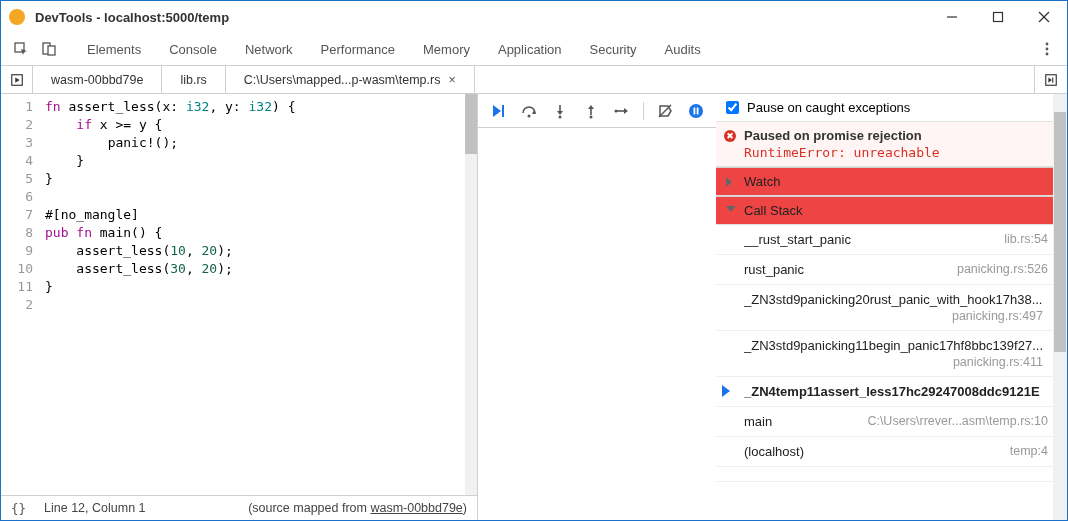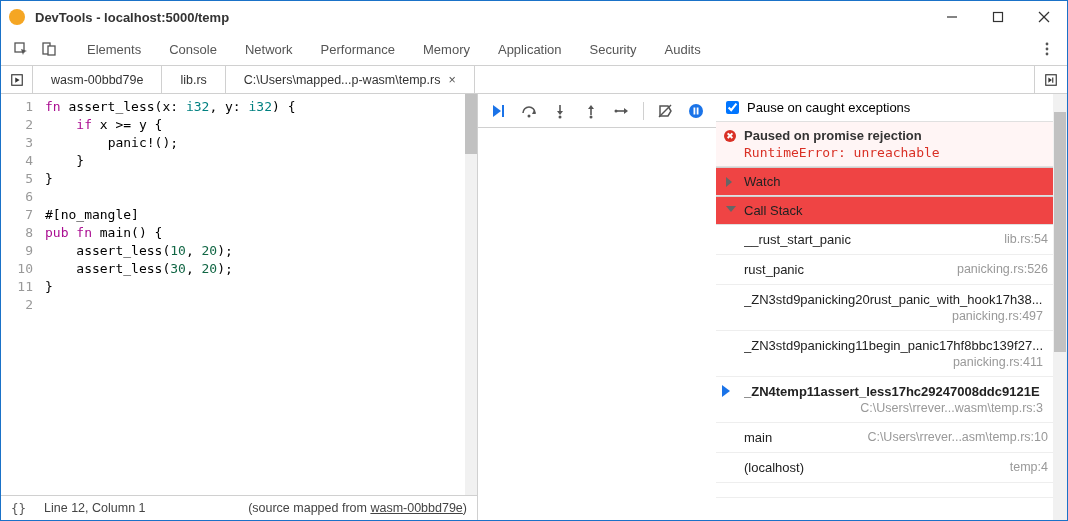--- a/index.html
+++ b/index.html
@@ -299,21 +299,20 @@
               <div class="fn-name ellip">_ZN3std9panicking20rust_panic_with_hook17h38...</div>
               <div class="loc">panicking.rs:497</div>
             </div>
             <div class="frame two">
               <div class="fn-name ellip">_ZN3std9panicking11begin_panic17hf8bbc139f27...</div>
               <div class="loc">panicking.rs:411</div>
             </div>
             <div class="frame two bold">
               <div class="arrow"></div>
               <div class="fn-name ellip">_ZN4temp11assert_less17hc29247008ddc9121E</div>
-              <div class="loc">C:\Users\rrever...wasm\temp.rs:3</div>
             </div>
             <div class="frame">
               <div class="fn-name ellip">main</div>
               <div class="loc">C:\Users\rrever...asm\temp.rs:10</div>
             </div>
             <div class="frame">
               <div class="fn-name ellip">(localhost)</div>
               <div class="loc">temp:4</div>
             </div>
           </div>

